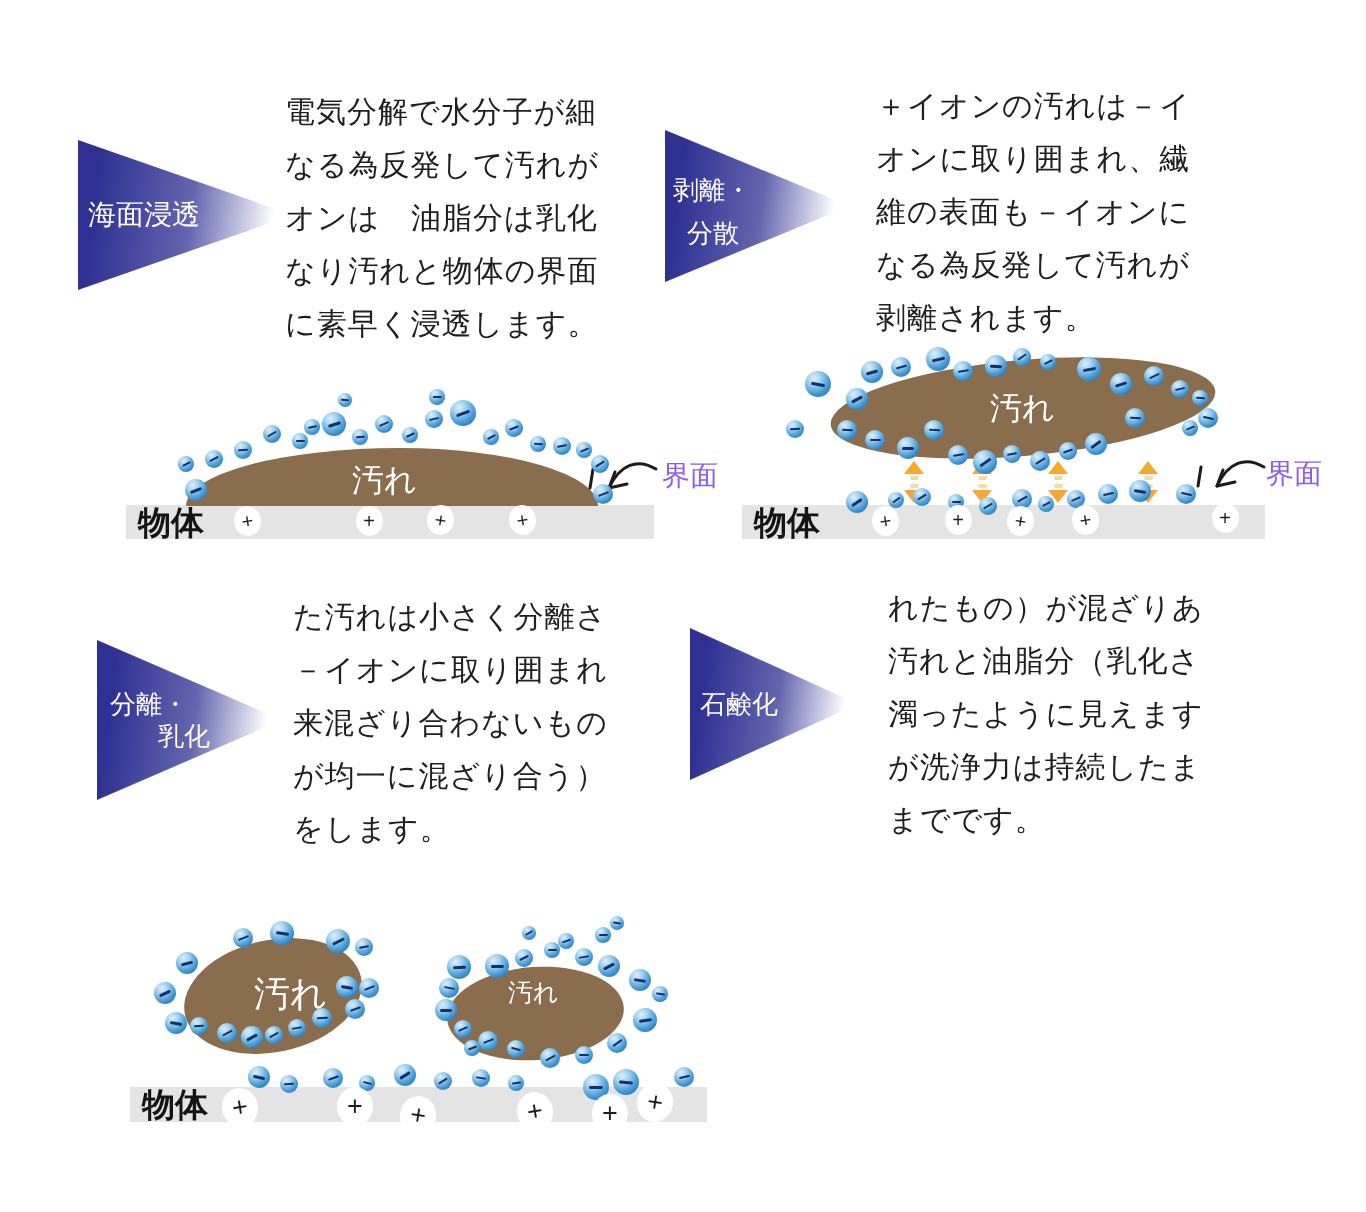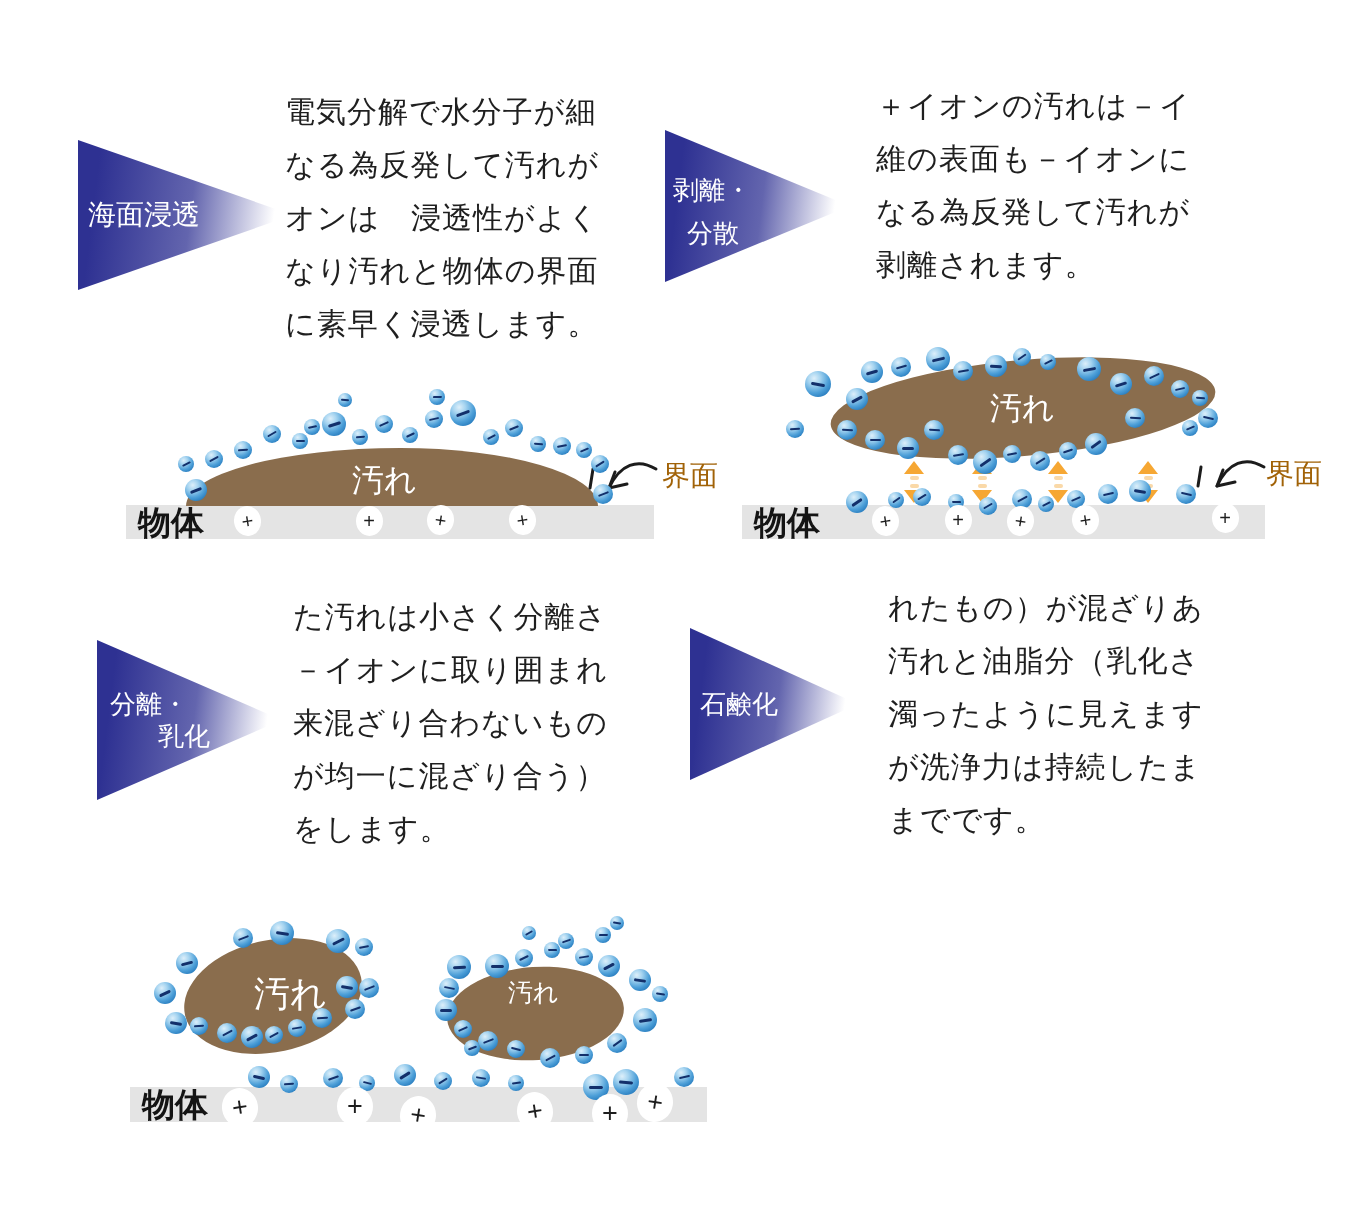--- a/index.html
+++ b/index.html
@@ -30,21 +30,21 @@
   .tb3{left:293px;top:597px;}
   .tb4{left:888px;top:588px;}
 
   
   .bar{position:absolute;background:#e4e4e4;z-index:1;}
   .objlabel{position:absolute;font-size:33px;font-weight:600;color:#141414;z-index:3;line-height:34px;}
   .dirt{position:absolute;background:#8a6d4d;z-index:2;}
   .dome{border-radius:52% 48% 0 0 / 100% 100% 0 0;}
   .ellipse{border-radius:50%;}
   .dirtlabel{position:absolute;color:#ffffff;z-index:3;line-height:1;white-space:pre;}
-  .kaimen{position:absolute;font-size:28px;color:#a16207;z-index:3;}
+  .kaimen{position:absolute;font-size:28px;color:#8b5cf6;z-index:3;}
   .arrowsvg{position:absolute;z-index:3;}
 
   .ion{position:absolute;border-radius:50%;z-index:4;display:flex;align-items:center;justify-content:center;
        background:radial-gradient(circle at 35% 28%, #ddeffa 0%, #a6d4f0 25%, #4d9fd8 58%, #2176ba 85%, #1a5f9d 100%);}
   .ion .dash{background:#13306b;border-radius:2px;}
 
   .plus{position:absolute;background:#ffffff;border-radius:50%;z-index:4;
         display:flex;align-items:center;justify-content:center;color:#1d1d1d;font-weight:400;}
 
   .oarrow{position:absolute;width:22px;z-index:2;display:flex;flex-direction:column;align-items:center;}
@@ -56,31 +56,32 @@
 <body>
 
 <div class="canvas" id="canvas">
 
   <div class="tri tri1">
       <div class="tline">海面浸透</div>
     </div>
   <div class="textblock tb1">
       <div class="tline">電気分解で水分子が細</div>
       <div class="tline">なる為反発して汚れが</div>
-      <div class="tline">オンは　浸透性がよく</div>
+      <div class="tline">オンは　油脂分は乳化</div>
       <div class="tline">なり汚れと物体の界面</div>
       <div class="tline">に素早く浸透します。</div>
     </div>
 
   <div class="tri tri2">
       <div class="tline">剥離・</div>
       <div class="tline">分散</div>
     </div>
   <div class="textblock tb2">
       <div class="tline">＋イオンの汚れは－イ</div>
+      <div class="tline">オンに取り囲まれ、繊</div>
       <div class="tline">維の表面も－イオンに</div>
       <div class="tline">なる為反発して汚れが</div>
       <div class="tline">剥離されます。</div>
     </div>
 
   <div class="tri tri3">
       <div class="tline">分離・</div>
       <div class="tline">乳化</div>
     </div>
   <div class="textblock tb3">

